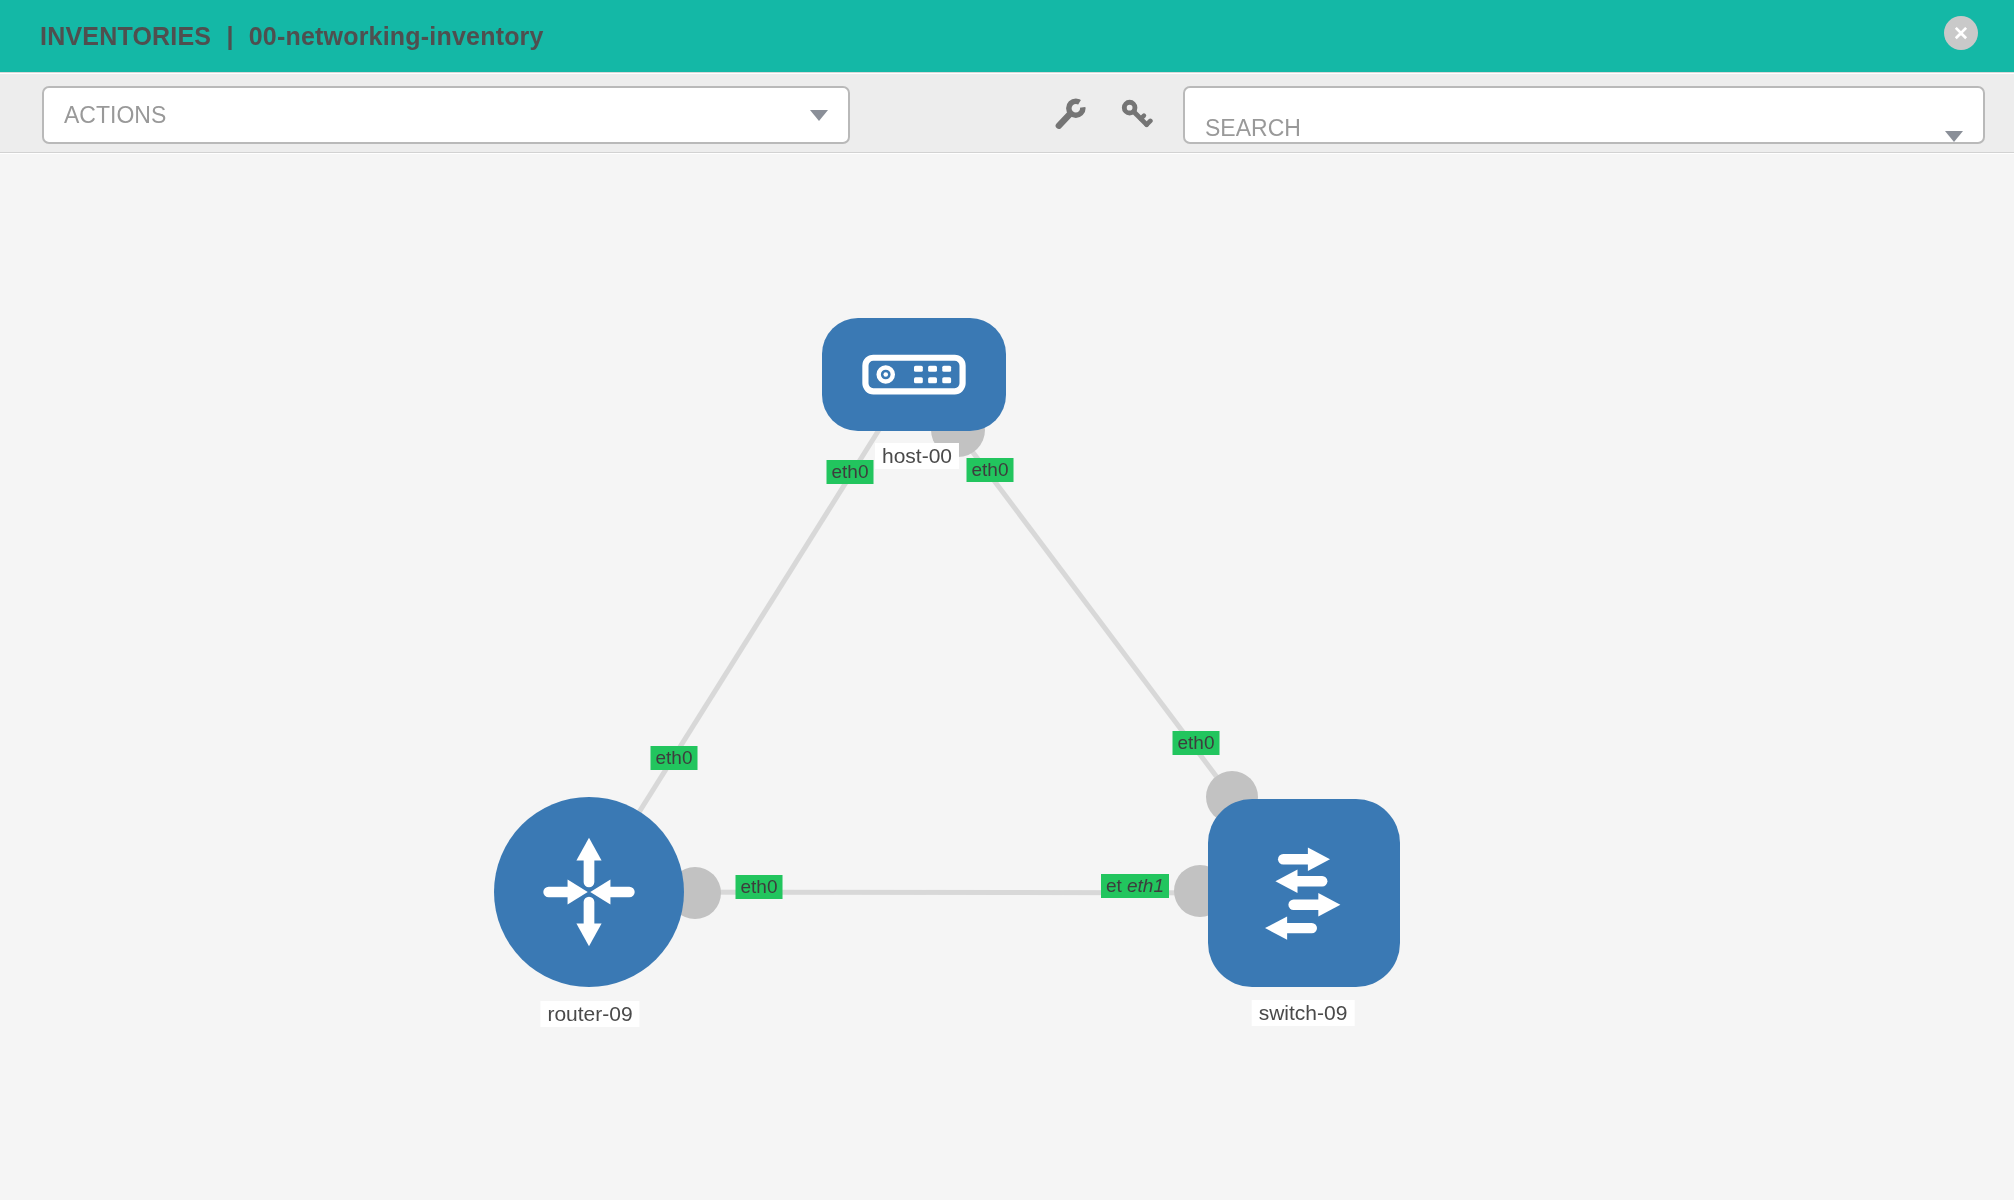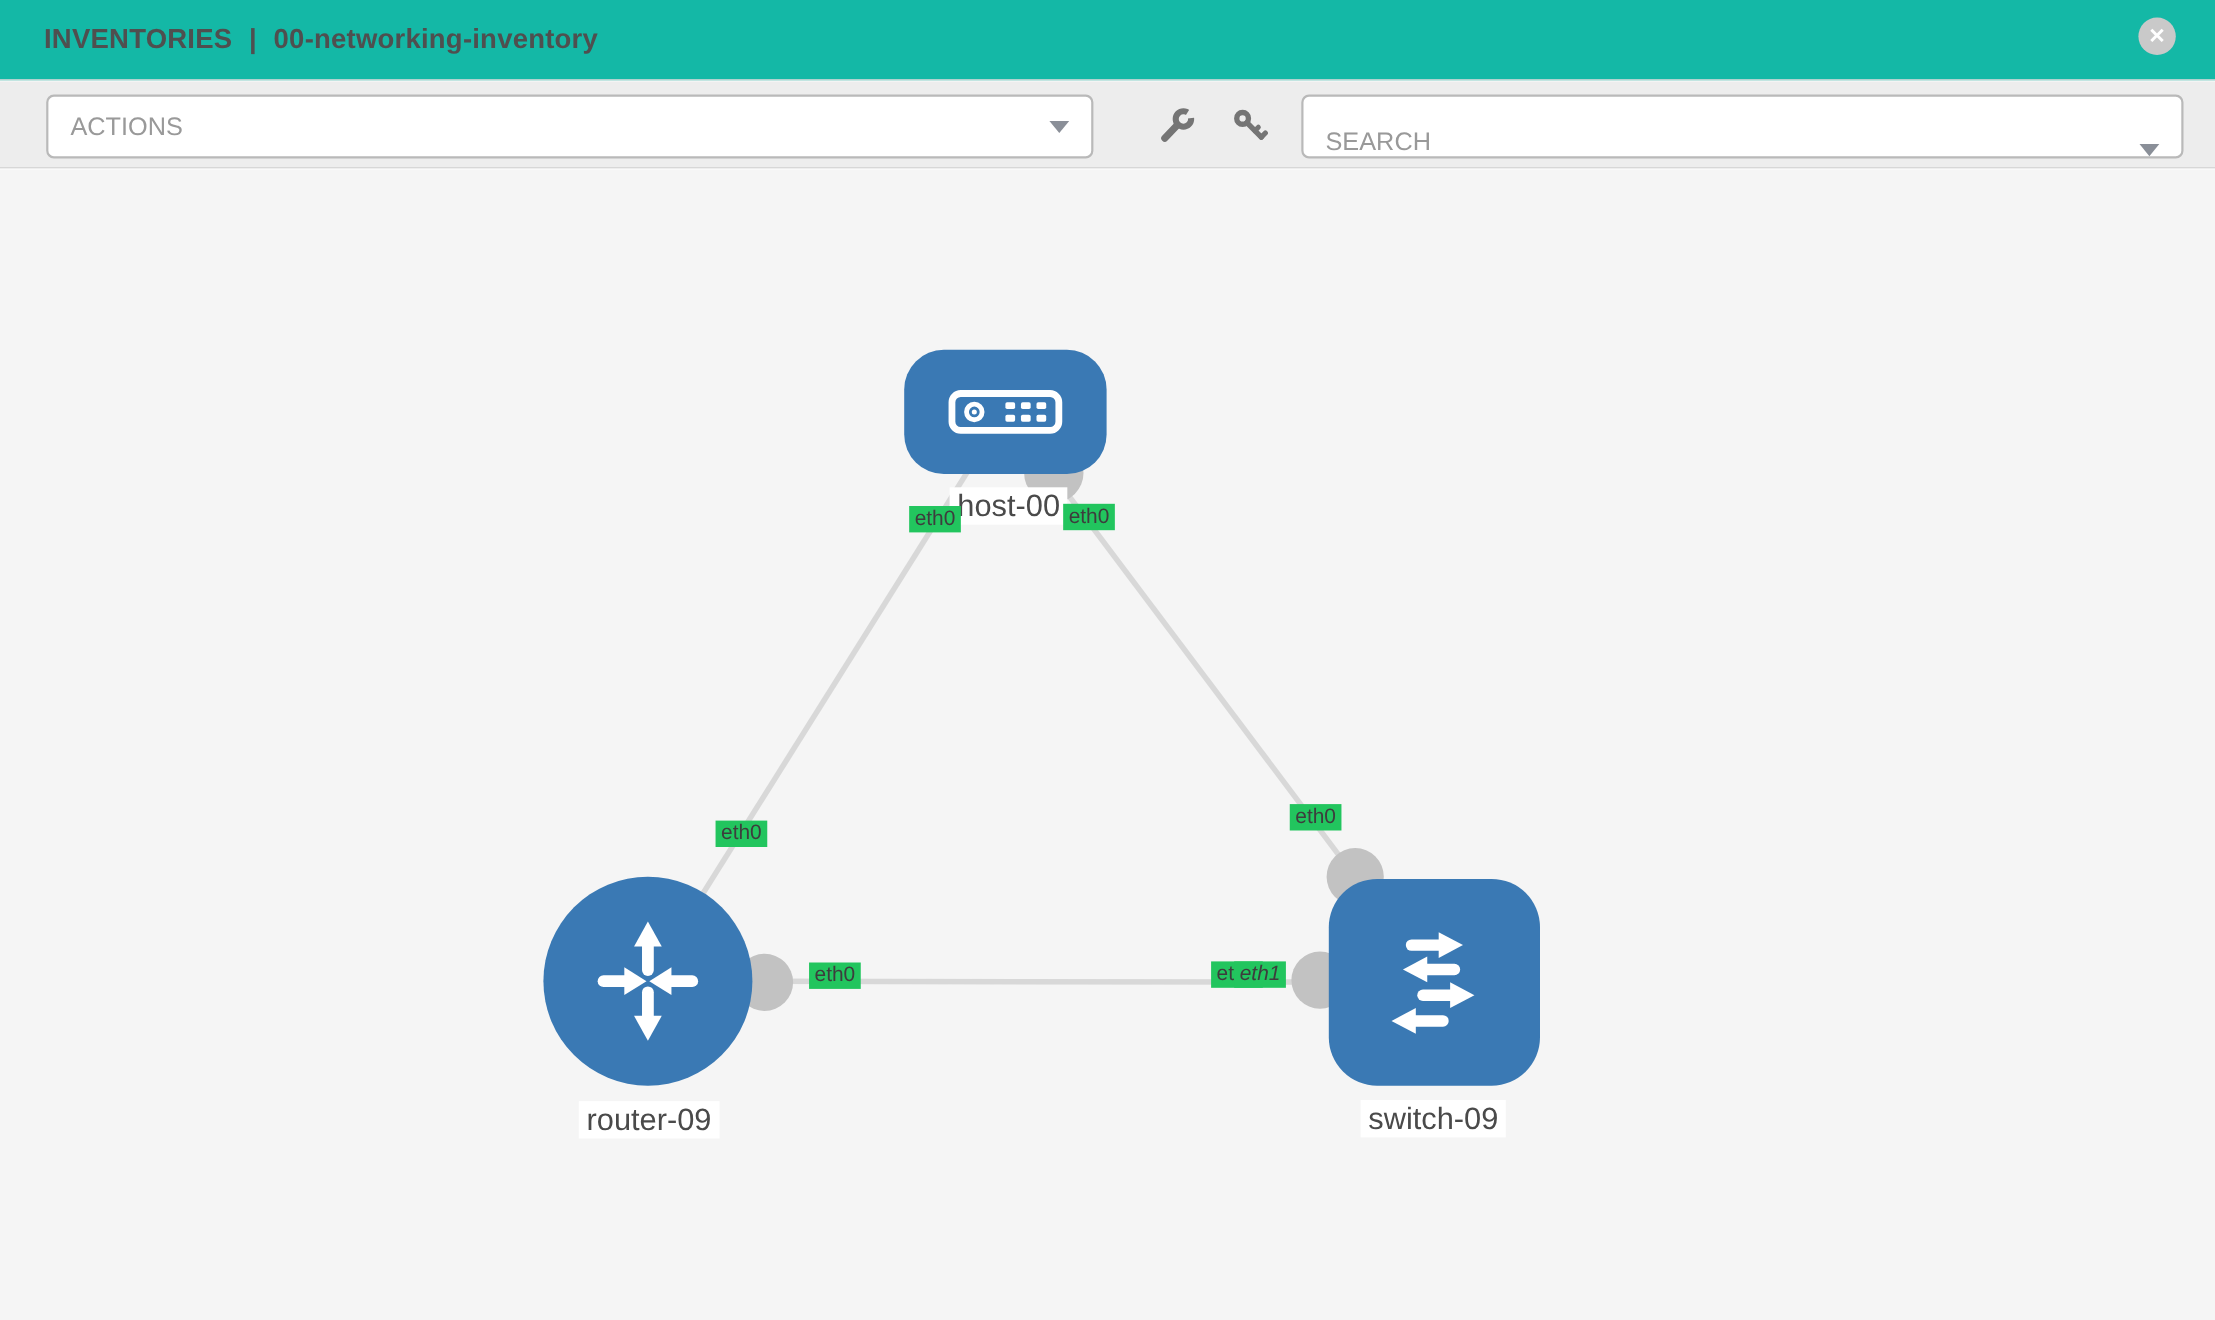--- a/index.html
+++ b/index.html
@@ -19,40 +19,40 @@
                cursor:pointer; }
   .close-btn span { color:#fff; font-size:19px; font-weight:bold; line-height:1; }
 
   
   #toolbar { position:absolute; left:0; top:74px; width:2014px; height:79px;
              background:#ededed; border-bottom:1px solid #d2d2d2; }
   .select-box { position:absolute; top:12px; height:58px; background:#fff;
                 border:2px solid #b9b9b9; border-radius:7px;
                 display:flex; align-items:center; padding:0 20px;
                 color:#999; font-size:23px; cursor:pointer; }
-  #actions-box { left:42px;  width:952px; }
+  #actions-box { left:42px;  width:808px; }
   #search-box  { left:1183px; width:802px;align-items:flex-end; }
   .select-box .grow { flex:1; }
   .caret { width:0; height:0; border-left:9px solid transparent; border-right:9px solid transparent;
            border-top:11px solid #8a8f98; }
   .tool-icon { position:absolute; top:23px; width:34px; height:34px; cursor:pointer; }
   #wrench-btn { left:1053px; }
   #key-btn    { left:1119px; }
 
   
   #canvas { position:absolute; left:0; top:154px; width:2014px; height:1046px; background:#f5f5f5; }
   #links-svg { position:absolute; left:0; top:0; width:2014px; height:1046px; }
   .iface { position:absolute; border-radius:50%; background:#c2c2c2; }
   .node { position:absolute; background:#3a79b4; display:flex; align-items:center; justify-content:center; cursor:pointer; }
   #node-host   { left:822px;  top:164px; width:184px; height:113px; border-radius:36px; }
   #node-router { left:494px;  top:643px; width:190px; height:190px; border-radius:50%; }
   #node-switch { left:1208px; top:645px; width:192px; height:188px; border-radius:44px; }
 
   .node-label { position:absolute; transform:translateX(-50%); background:#fff; color:#4a4a4a;
-                font-size:28px; padding:1px 7px; white-space:nowrap; }
+                font-size:21px; padding:1px 7px; white-space:nowrap; }
   .if-label   { position:absolute; transform:translateX(-50%); background:#22c55e; color:#3d3d3d;
                 font-size:19px; padding:1px 5px; white-space:nowrap; }
   .if-label.anchored { transform:none; }
 </style>
 </head>
 <body>
 
 <div id="page">
 
   <div id="header">

